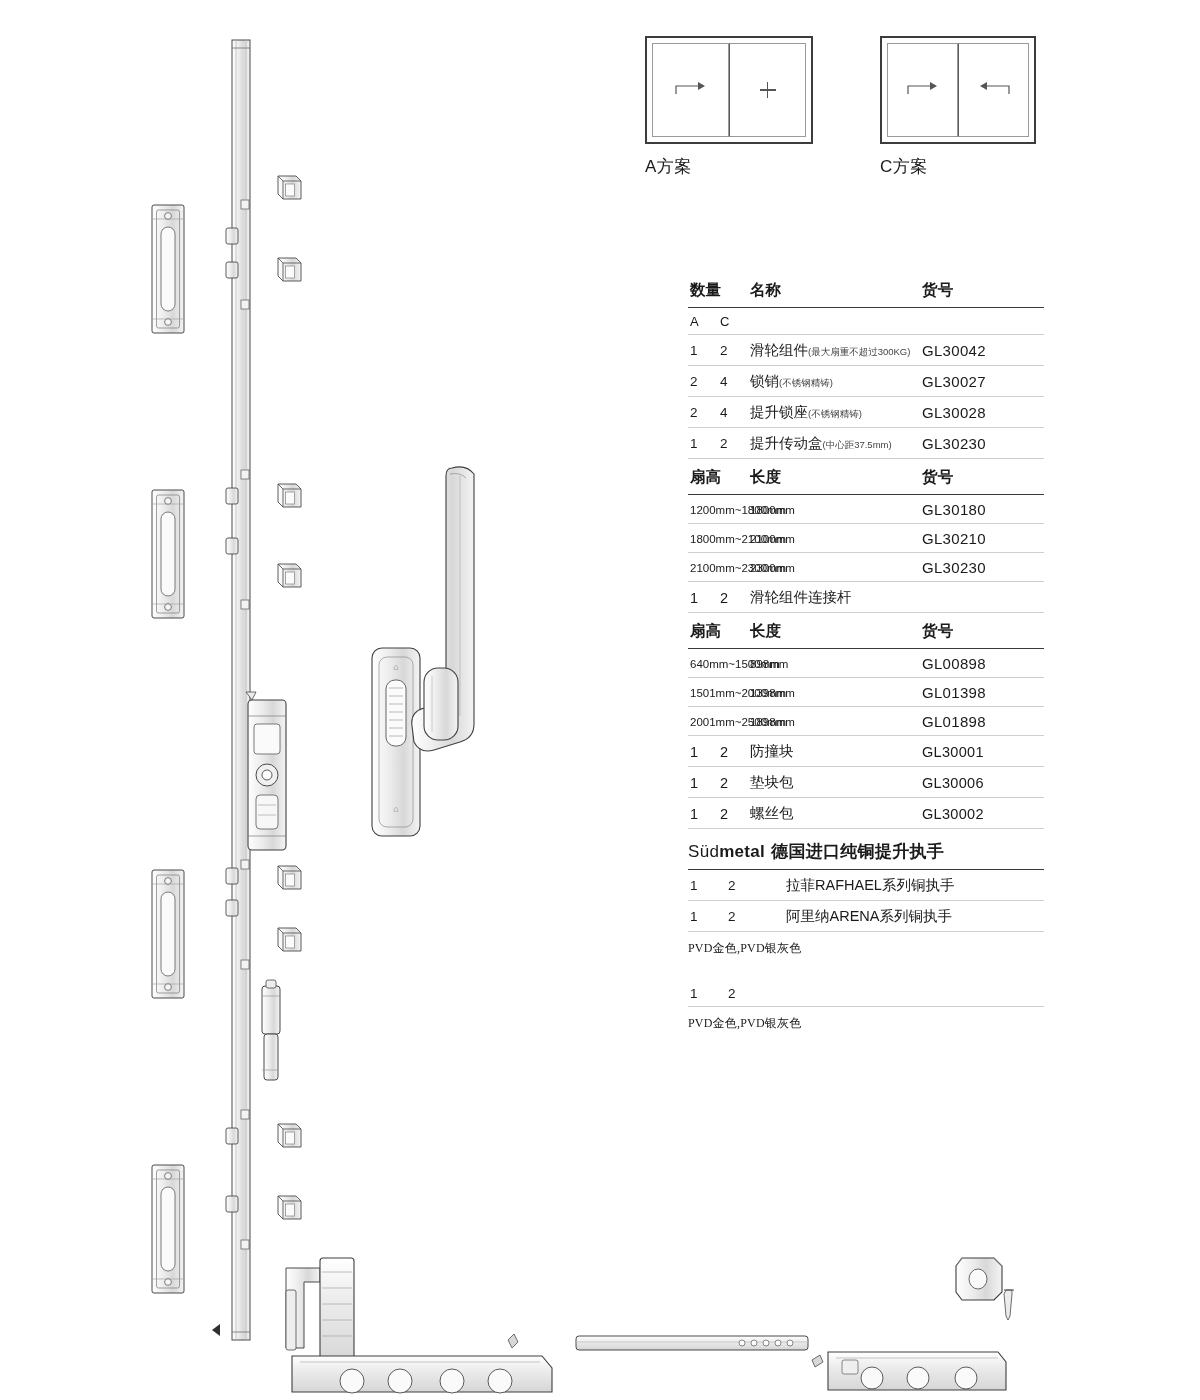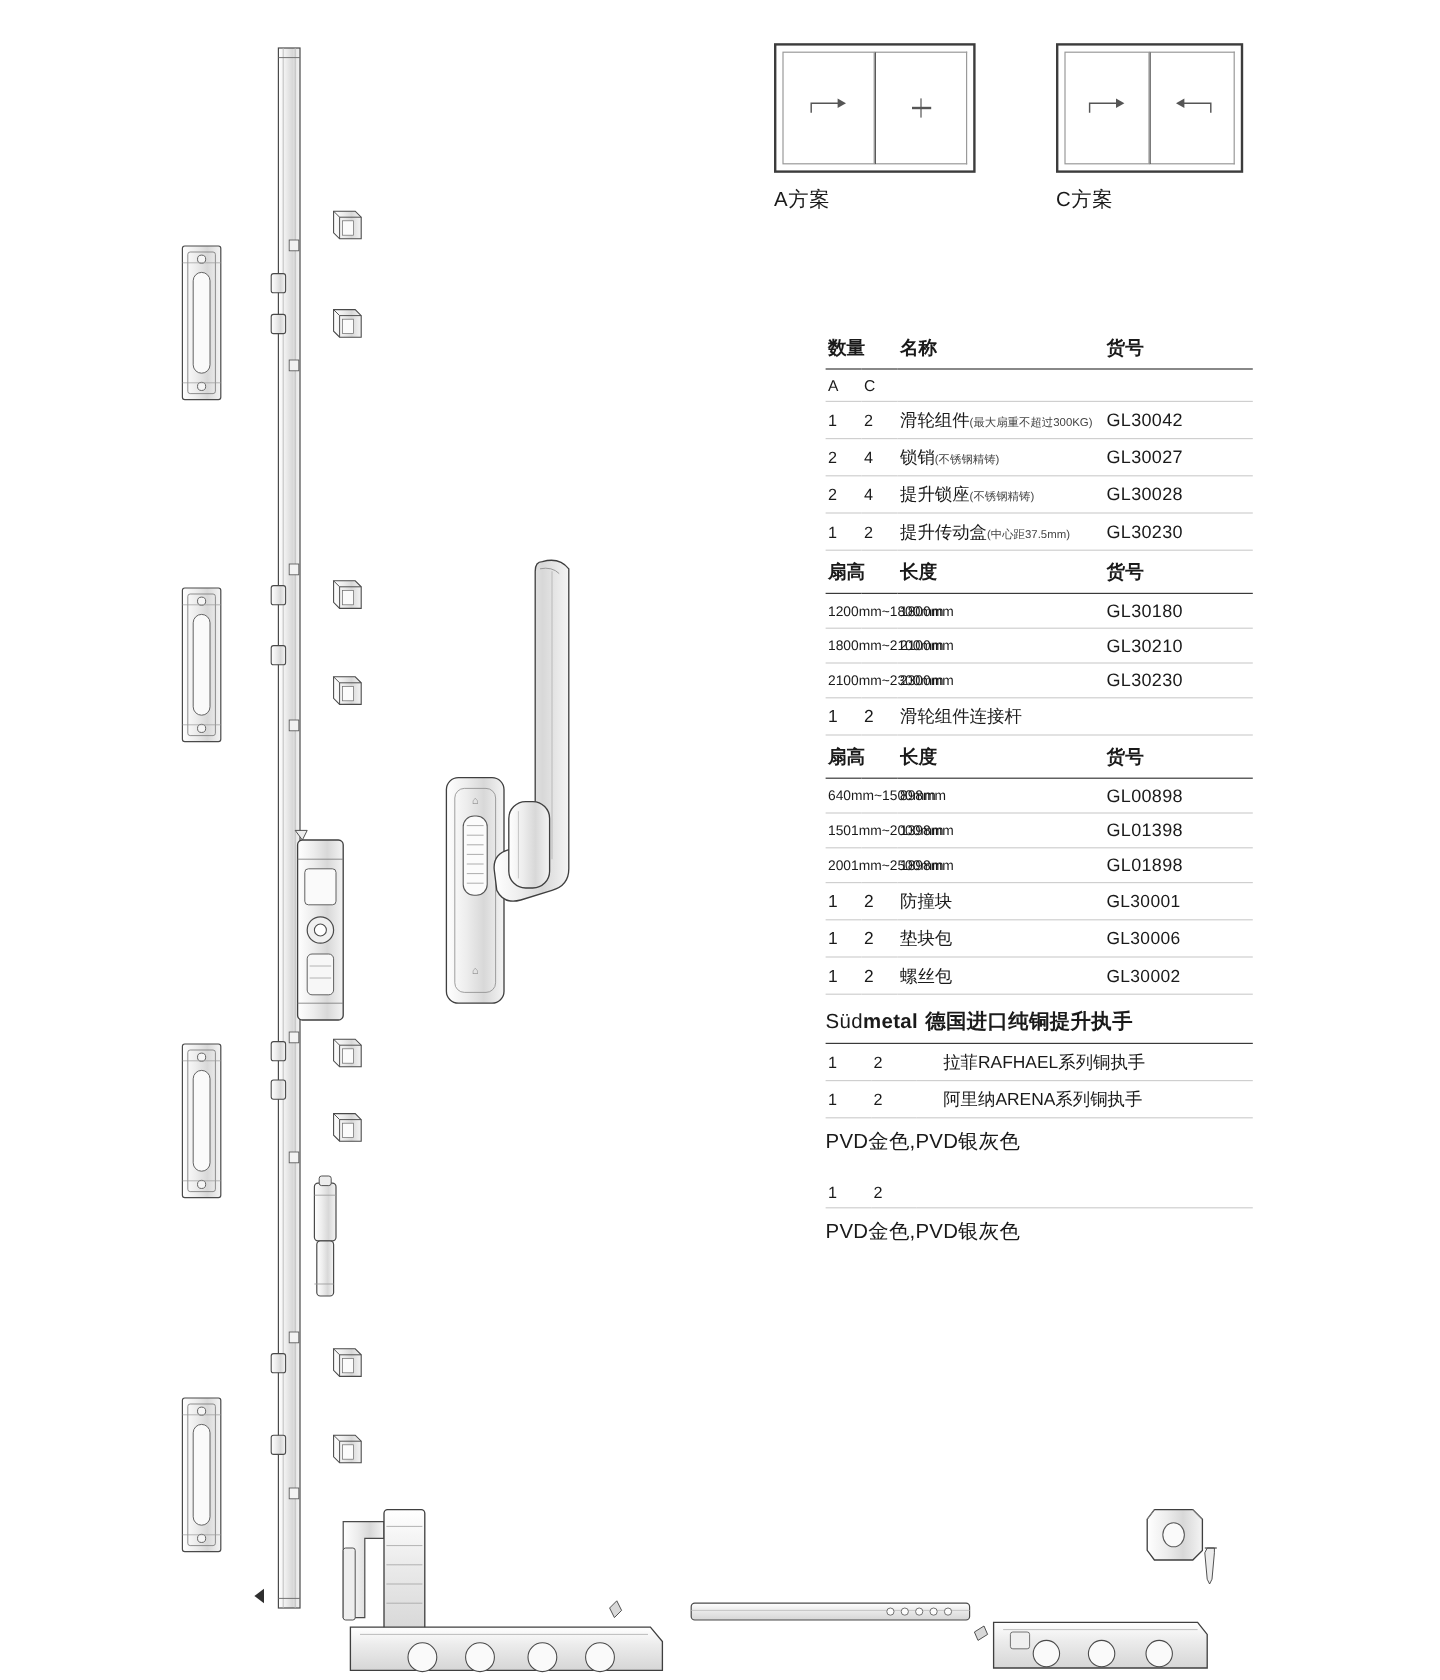--- a/index.html
+++ b/index.html
@@ -139,23 +139,24 @@
   .brand-title {
     font-size: 17px;
     padding-bottom: 6px;
     border-bottom: 1.4px solid #3a3a3a;
     letter-spacing: 0.3px;
   }
   .brand-title .b-light { font-weight: normal; }
   .brand-title .b-bold { font-weight: bold; margin-top: 11px; }
   .brand-title .b-cn { font-weight: bold; margin-left: 6px; }
   .pvd-note {
-    font-size: 17px;
+    font-size: 12px;
     padding-top: 8px;
     letter-spacing: 0.2px;
+    font-family: Liberation Serif, serif;
   }
 
   
   svg.draw {
     position: absolute;
     left: 0;
     top: 0;
   }
 </style>
 </head>

